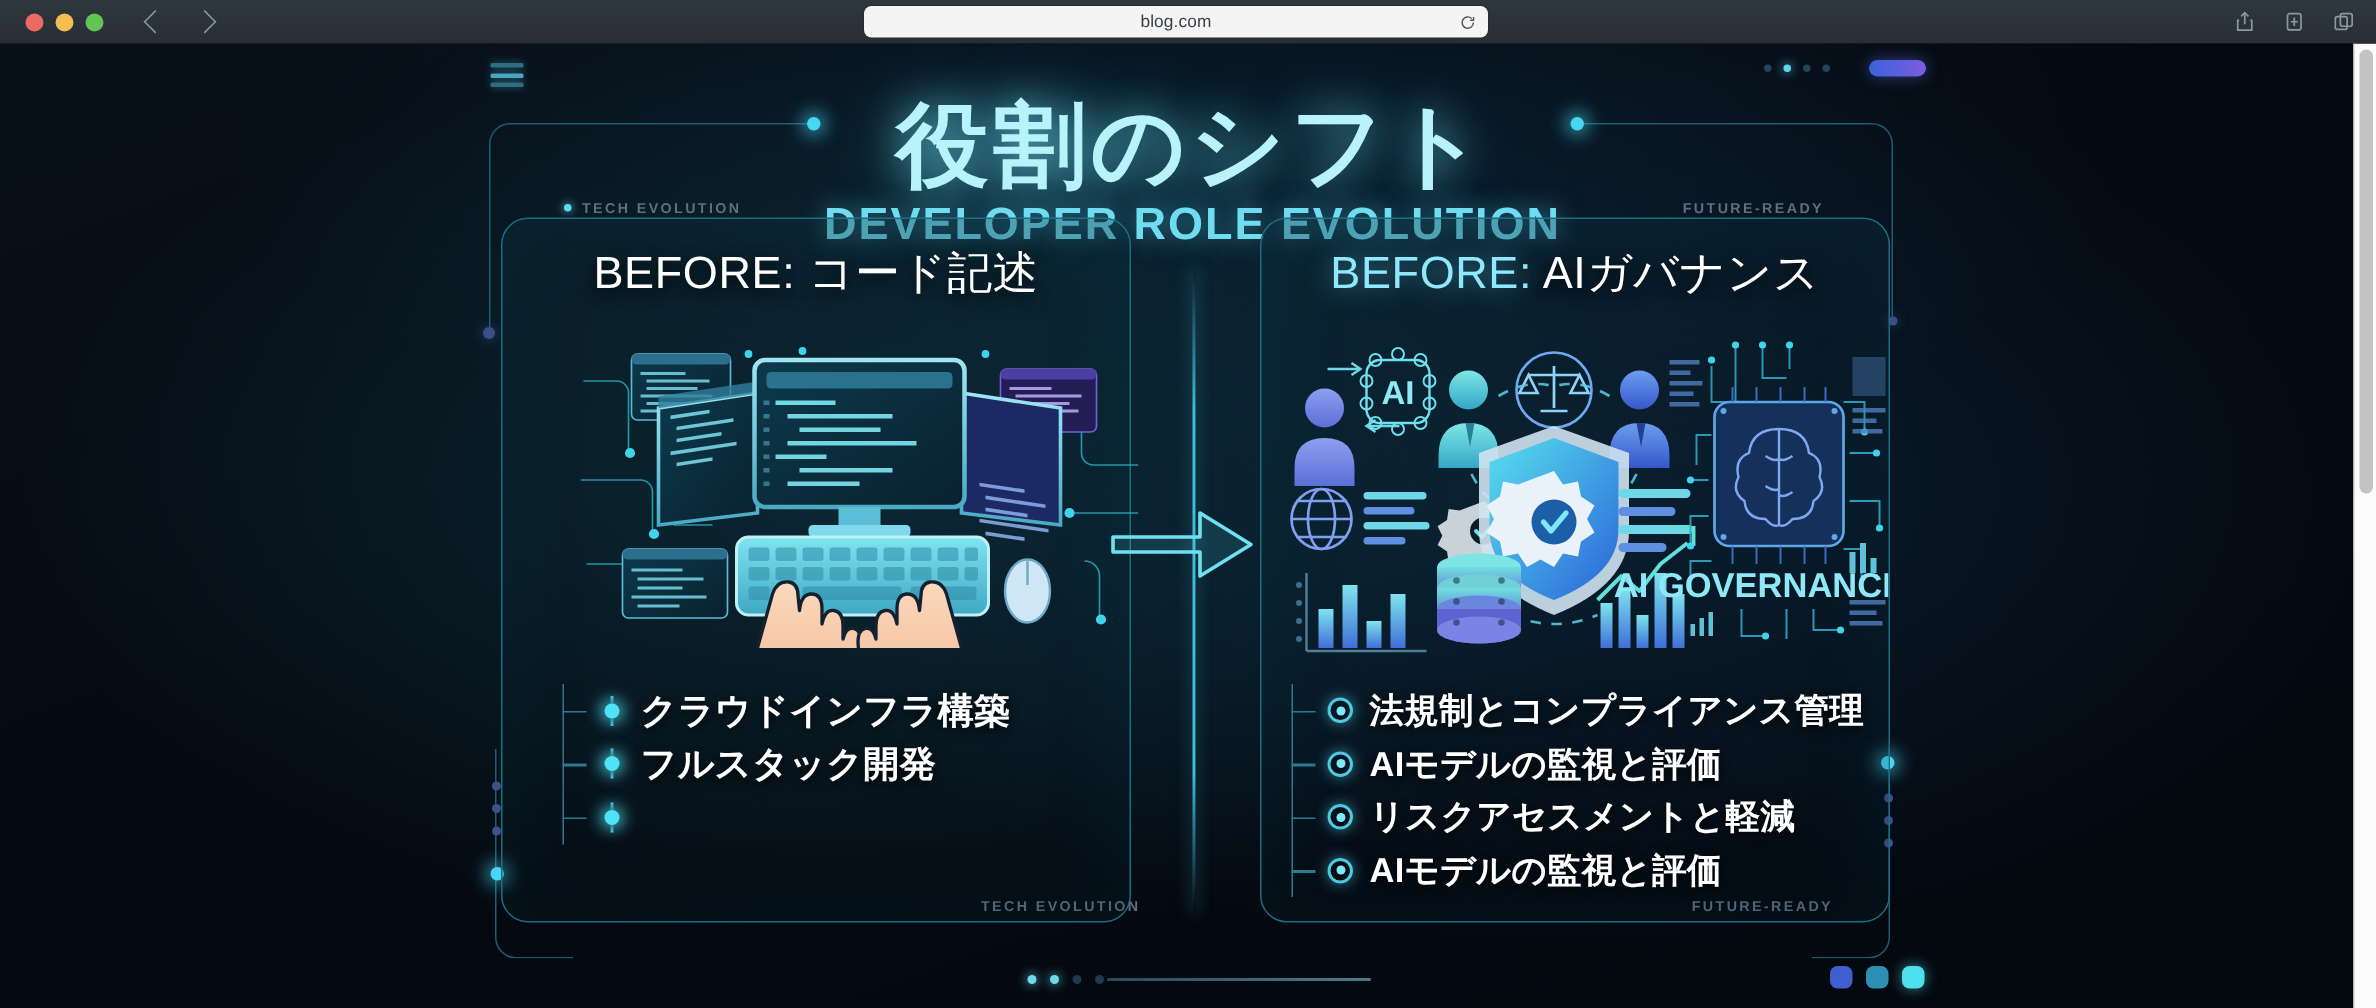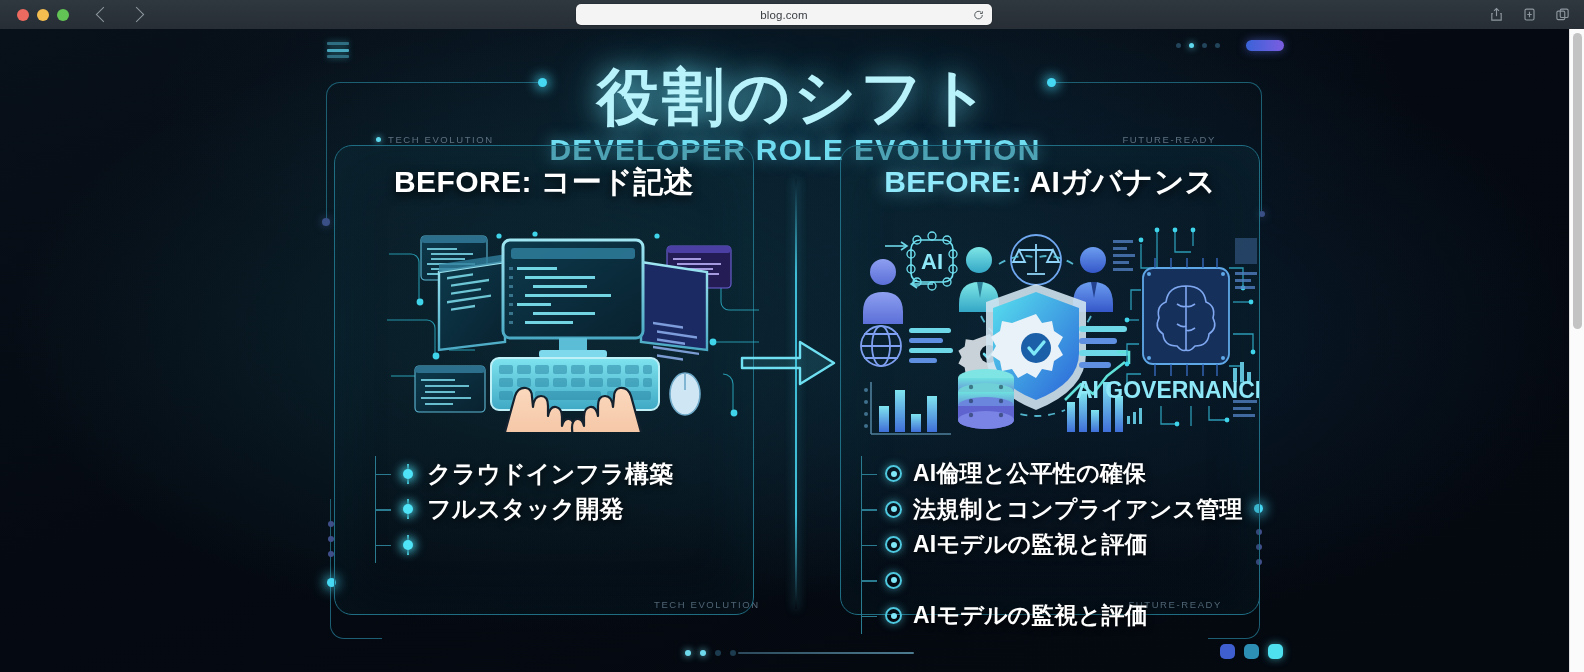--- a/index.html
+++ b/index.html
@@ -101,21 +101,21 @@
   }
   .title-en {
     position: absolute; left: 0; top: 104px; width: 978px; text-align: center;
     font-size: 30px; font-weight: 700; color: #6fdcf0; letter-spacing: 1.3px;
     text-shadow: 0 0 16px rgba(90,210,240,.6);
   }
 
   
   .micro {
     position: absolute; font-size: 9.5px; letter-spacing: 1.6px;
-    color: #5d7080; font-weight: 400; white-space: nowrap;
+    color: #5d7080; font-weight: 700; white-space: nowrap;
   }
   .micro .dotm {
     display: inline-block; width: 5px; height: 5px; border-radius: 50%;
     background: #5fd8ee; margin-right: 7px; vertical-align: 1px;
     box-shadow: 0 0 6px #5fd8ee;
   }
   .micro-tl { left: 70px; top: 105px; }
   .micro-tr { right: 68px; top: 105px; }
   .micro-bl { left: 348px; top: 570px; }
   .micro-br { right: 62px; top: 570px; }
@@ -156,21 +156,21 @@
   .panel {
     position: absolute; top: 116px; width: 420px; height: 470px;
     border: 1.4px solid #1f6d83; border-radius: 18px;
     background: linear-gradient(180deg, rgba(12,40,52,.30), rgba(6,18,28,.10));
     box-shadow: inset 0 0 60px rgba(20,90,110,.12);
   }
   .panel-left  { left: 28px; }
   .panel-right { right: 24px; }
   .panel-head {
     position: absolute; top: 16px; left: 0; width: 100%; text-align: center;
-    font-size: 30px; font-weight: 700; color: #ffffff; letter-spacing: .4px;
+    font-size: 30px; font-weight: 400; color: #ffffff; letter-spacing: .4px;
     text-shadow: 0 3px 10px rgba(0,0,0,.85);
   }
   .panel-head .accent { color: #8fe9fb; text-shadow: 0 0 18px rgba(110,220,245,.6); }
 
   .divider {
     position: absolute; left: 489px; top: 150px; width: 2px; height: 430px;
     background: linear-gradient(180deg, rgba(70,200,225,0), #3fbcd6 22%, #3fbcd6 78%, rgba(70,200,225,0));
     box-shadow: 0 0 10px rgba(70,200,225,.55);
   }
 
@@ -797,35 +797,31 @@
               </g>
 
               <text x="332" y="174" font-family="Liberation Sans, sans-serif" font-size="23" font-weight="700" fill="#8fe8f8" text-anchor="middle">AI GOVERNANCE</text>
             </svg>
           </div>
 
           <div class="blist blist-right">
             <div class="brow">
               <div class="bracket"></div>
               <div class="bullet-ring"></div>
-              <div class="btext">AI倫理と公平性の確保</div>
-            </div>
-            <div class="brow">
-              <div class="bracket"></div>
-              <div class="bullet-ring"></div>
               <div class="btext">法規制とコンプライアンス管理</div>
             </div>
             <div class="brow">
               <div class="bracket"></div>
               <div class="bullet-ring"></div>
               <div class="btext">AIモデルの監視と評価</div>
             </div>
             <div class="brow">
               <div class="bracket"></div>
               <div class="bullet-ring"></div>
+              <div class="btext">リスクアセスメントと軽減</div>
             </div>
             <div class="brow">
               <div class="bracket"></div>
               <div class="bullet-ring"></div>
               <div class="btext">AIモデルの監視と評価</div>
             </div>
           </div>
         </div>
 
         <div class="botbar">

